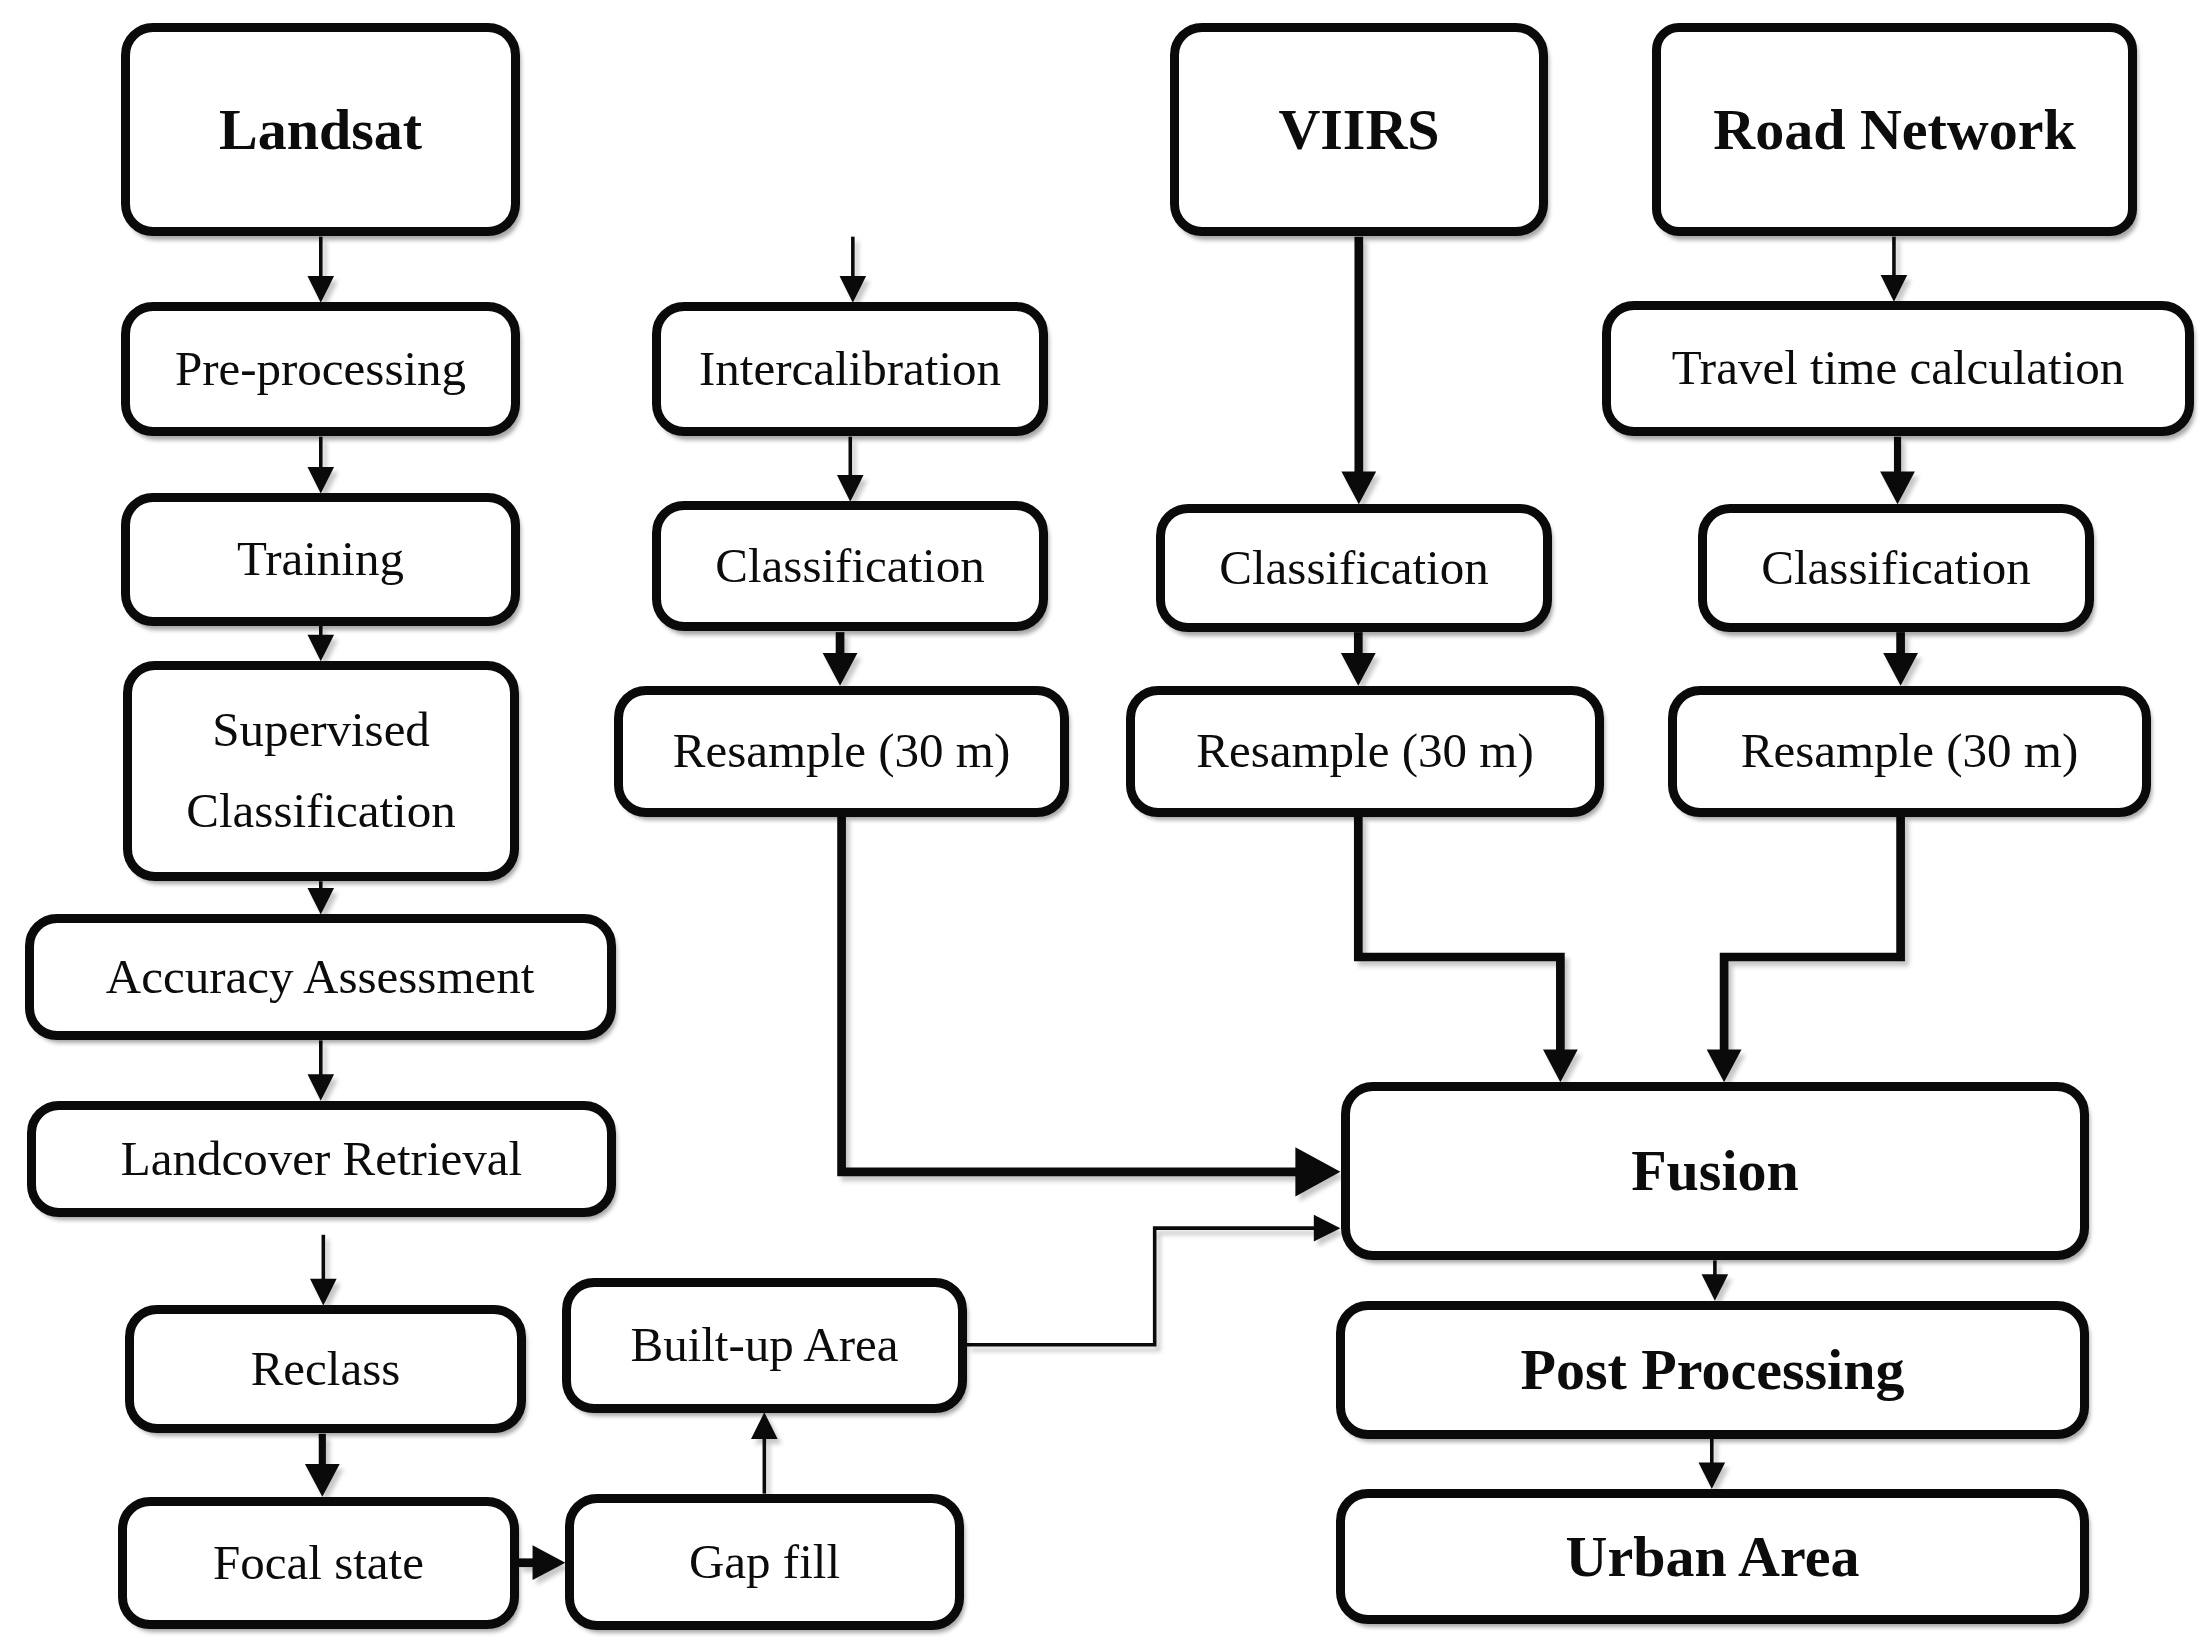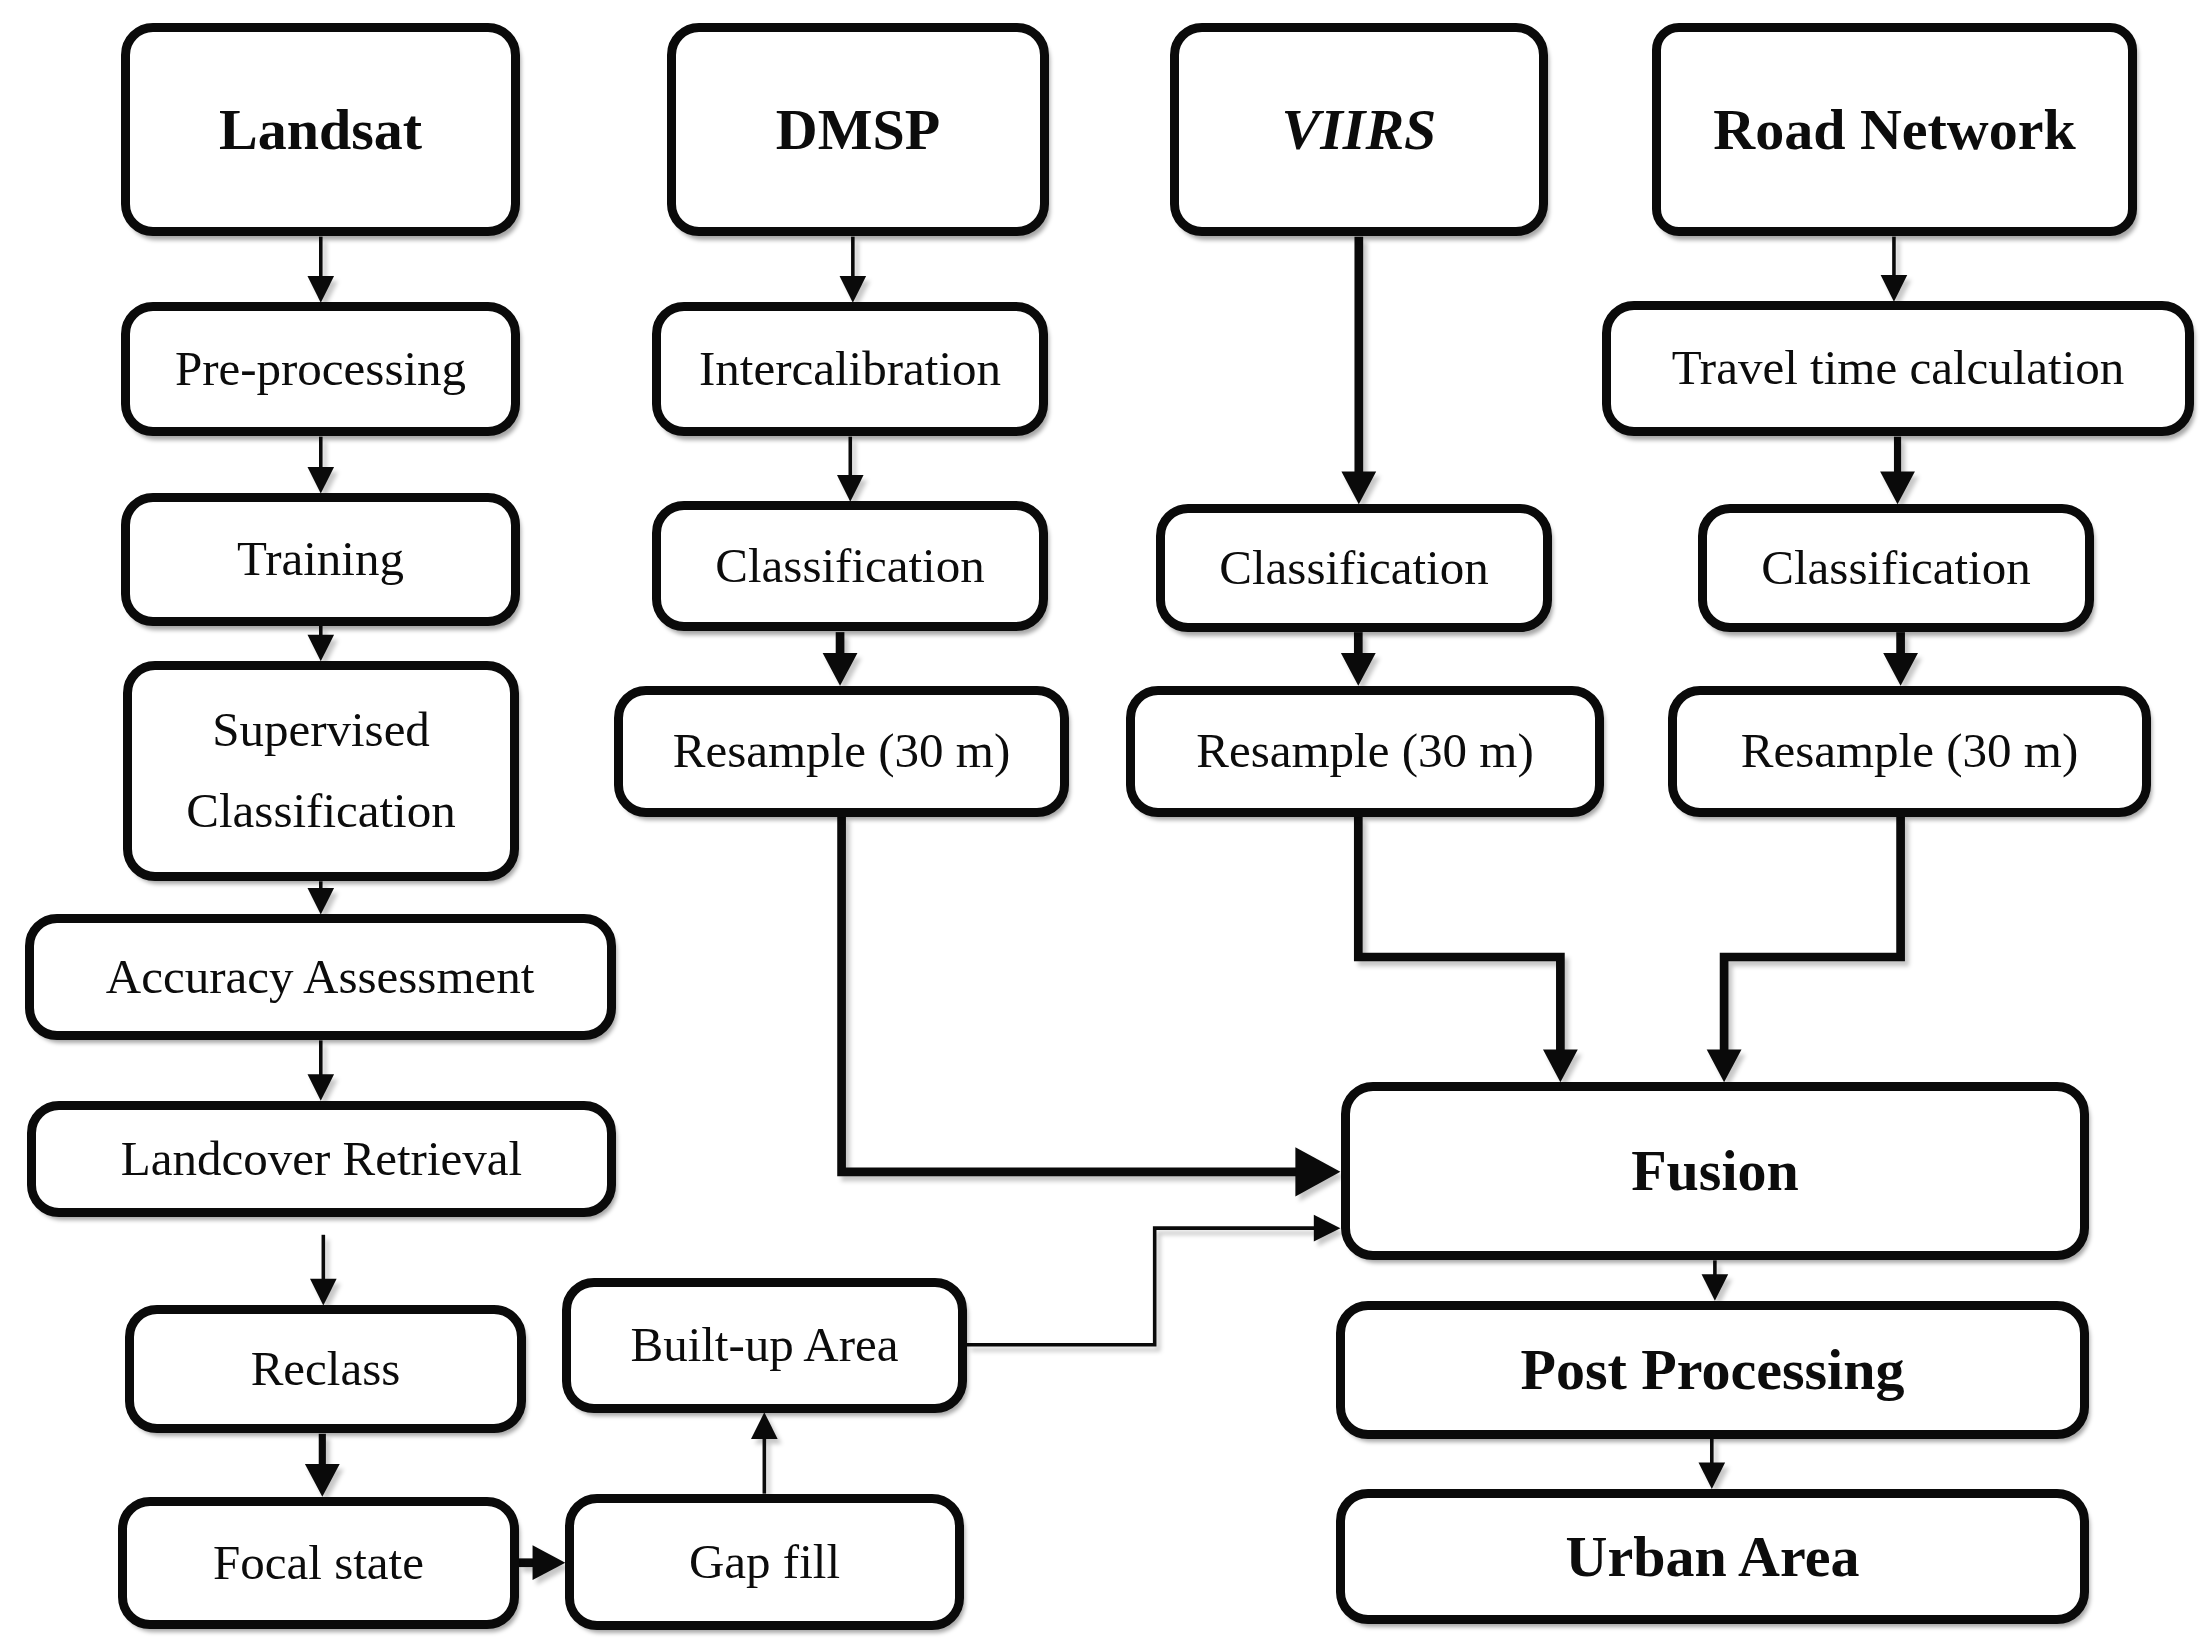--- a/index.html
+++ b/index.html
@@ -173,25 +173,22 @@
     <g>
       <line class="edge-line thin" x1="3346" y1="2811" x2="3346" y2="2866"></line>
       <polygon class="head" points="3346,2910 3320,2858 3372,2858"></polygon>
     </g>
   </svg>
 
   <div class="node emph" style="left:121px; top:23px; width:399px; height:213px;">
     <span>Landsat</span>
   </div>
 
-  <div class="node emph" style="left:667px; top:23px; width:382px; height:213px;">
-    <span>DMSP</span>
-  </div>
-
-  <div class="node emph" style="left:1170px; top:23px; width:378px; height:213px;font-style:italic;">
+
+  <div class="node emph" style="left:1170px; top:23px; width:378px; height:213px;">
     <span>VIIRS</span>
   </div>
 
   <div class="node emph" style="left:1652px; top:23px; width:485px; height:213px;border-radius:27px;">
     <span>Road Network</span>
   </div>
 
   <div class="node" style="left:121px; top:302px; width:399px; height:134px;">
     <span>Pre-processing</span>
   </div>

